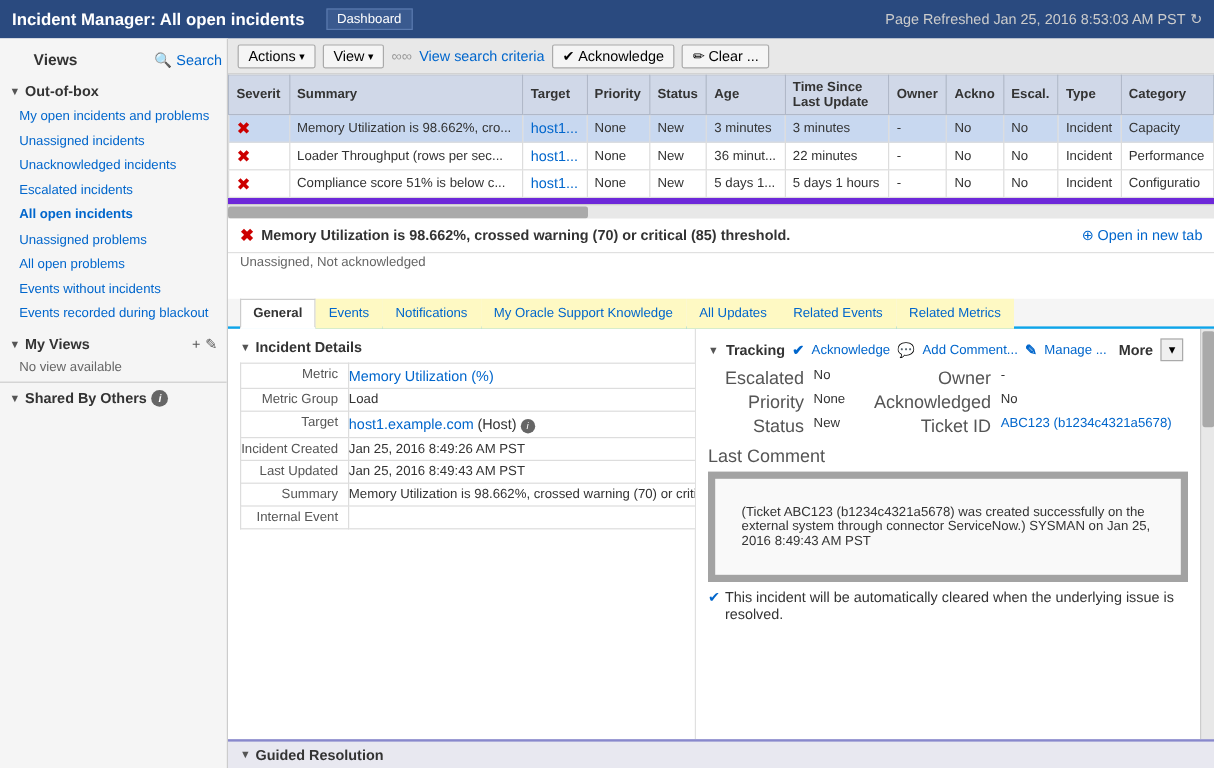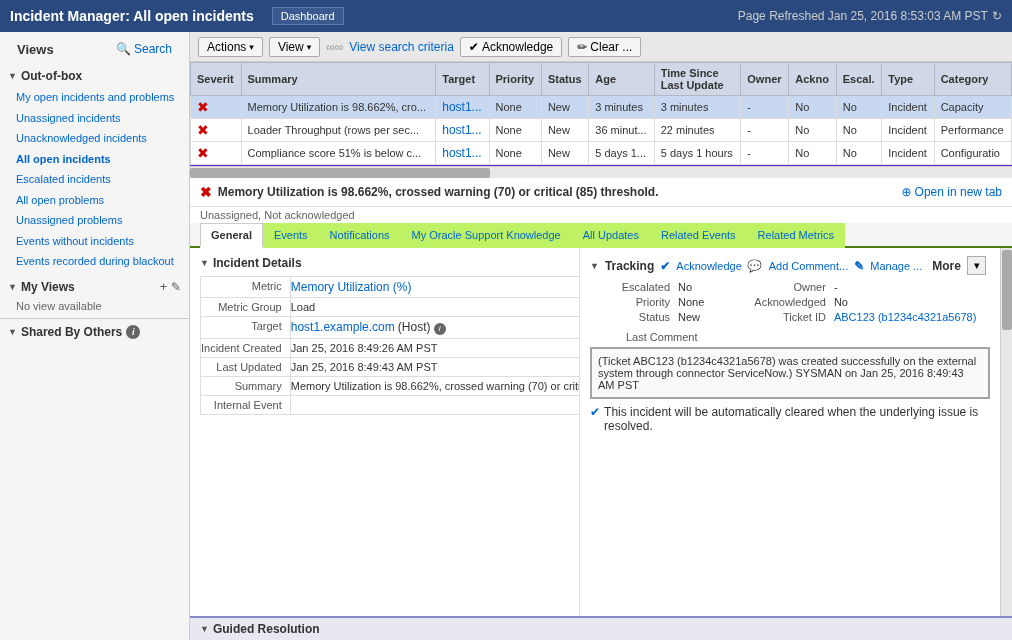--- a/index.html
+++ b/index.html
@@ -34,23 +34,24 @@
     .sidebar {
       width: 190px;
       min-width: 190px;
       background: #f5f5f5;
       border-right: 1px solid #ccc;
       overflow-y: auto;
       padding: 6px 0;
     }
     .sidebar-views-header {
       display: flex;
-      align-items: flex-start;
+      align-items: flex-end;
       justify-content: space-between;
-      padding: 4px 17px;
+      padding: 4px 4px;
+      margin-left: 24px;
     }
     .sidebar-views-title { font-size: 13px; font-weight: bold; color: #333; }
     .sidebar-search-btn {
       display: flex; align-items: center; gap: 3px;
       color: #0066cc; cursor: pointer; font-size: 11px;
       background: none; border: none;
     }
     .sidebar-section {
       margin-top: 4px;
     }
@@ -114,21 +115,21 @@
       display: flex; align-items: center; gap: 3px;
       background: none; border: none;
     }
     .toolbar-sep { color: #999; }
 
     
     .table-container {
       overflow: auto;
       flex-shrink: 0;
       max-height: 200px;
-      border-bottom: 1px solid #6d28d9;
+      border-bottom: 5px solid #6d28d9;
     }
     table { width: 100%; border-collapse: collapse; background: white; }
     thead tr { background: #d0d8e8; }
     th {
       padding: 4px 6px; border: 1px solid #b0b8c8;
       font-size: 11px; font-weight: bold; color: #333;
       white-space: nowrap; text-align: left;
     }
     td {
       padding: 3px 6px; border: 1px solid #ddd;
@@ -159,27 +160,27 @@
     }
     .detail-title {
       font-size: 14px; font-weight: bold; color: #333;
       display: flex; align-items: center; gap: 6px;
     }
     .detail-subtitle { font-size: 11px; color: #666; padding: 2px 10px; }
     .detail-open-link { color: #0066cc; cursor: pointer; font-size: 11px; display: flex; align-items: center; gap: 3px; }
 
     
     .detail-tabs {
-      display: flex; border-bottom: 2px solid #4d7c0f;
-      padding: 0 10px; background: #f5f5f5;
+      display: flex; border-bottom: 2px solid #0ea5e9;
+      padding: 0 10px; background: #f5f5f5; margin-top: 22px;
     }
     .tab {
       padding: 5px 10px; cursor: pointer; font-size: 11px; color: #0066cc;
       border: 1px solid transparent; border-bottom: none; margin-bottom: -2px;
-      background: #bef264;
+      background: #fef9c3;
     }
     .tab.active {
       background: white; border-color: #ccc; color: #333; font-weight: bold;
       border-bottom: 2px solid white;
     }
 
     
     .detail-body { flex: 1; overflow: hidden; display: flex; }
     .detail-left { flex: 1; overflow-y: auto; padding: 8px 10px; border-right: 1px solid #e0e0e0; }
     .detail-right { width: 420px; overflow-y: auto; padding: 8px 10px; }
@@ -205,26 +206,26 @@
       display: flex; align-items: center; gap: 6px;
       font-weight: bold; font-size: 12px; color: #333;
       margin-bottom: 6px;
     }
     .tracking-link { color: #0066cc; cursor: pointer; font-size: 11px; font-weight: normal; }
     .tracking-more-btn {
       background: #f0f0f0; border: 1px solid #aaa; padding: 2px 6px;
       cursor: pointer; font-size: 11px;
     }
     .tracking-grid { display: grid; grid-template-columns: 80px auto 100px auto; gap: 3px 8px; margin-bottom: 8px; }
-    .tracking-label { color: #555; font-size: 11px; text-align: right; }
+    .tracking-label { color: #555; font-size: 15px; text-align: right; }
     .tracking-value { color: #333; font-size: 11px; }
     .ticket-link { color: #0066cc; cursor: pointer; font-size: 11px; }
 
     
-    .last-comment { background: #f9f9f9; border: 2px solid #a3a3a3; padding: 6px; font-size: 11px; color: #333; margin-top: 4px; }
+    .last-comment { background: #f9f9f9; border: 6px solid #a3a3a3; padding: 22px; font-size: 11px; color: #333; margin-top: 4px; }
     .auto-clear { display: flex; align-items: flex-start; gap: 4px; margin-top: 6px; font-size: 11px; color: #333; }
     .check-icon { color: #0066cc; }
 
     
     .guided-header {
       background: #e8e8f0; border-top: 2px solid #8888cc;
       padding: 4px 10px; display: flex; align-items: center; gap: 4px;
       font-weight: bold; font-size: 12px; color: #333;
     }
 
@@ -274,24 +275,24 @@
     </div>
 
     <div class="sidebar-section">
       <div class="sidebar-section-header">
         <span class="triangle">▼</span>
         <span>Out-of-box</span>
       </div>
       <div class="sidebar-item">My open incidents and problems</div>
       <div class="sidebar-item">Unassigned incidents</div>
       <div class="sidebar-item">Unacknowledged incidents</div>
+      <div class="sidebar-item">Escalated incidents</div>
       <div class="sidebar-item bold">All open incidents</div>
-      <div class="sidebar-item">Escalated incidents</div>
+      <div class="sidebar-item">Unassigned problems</div>
       <div class="sidebar-item">All open problems</div>
-      <div class="sidebar-item">Unassigned problems</div>
       <div class="sidebar-item">Events without incidents</div>
       <div class="sidebar-item">Events recorded during blackout</div>
     </div>
 
     <div class="sidebar-my-views">
       <div style="display:flex; align-items:center; gap:4px;">
         <span class="triangle">▼</span>
         <span>My Views</span>
       </div>
       <div class="my-views-icons">
@@ -498,21 +499,21 @@
             <span class="tracking-label">Acknowledged</span>
             <span class="tracking-value">No</span>
 
             <span class="tracking-label">Status</span>
             <span class="tracking-value">New</span>
             <span class="tracking-label">Ticket ID</span>
             <span class="ticket-link">ABC123 (b1234c4321a5678)</span>
           </div>
 
           <div style="display:flex; gap:4px; margin-bottom:4px;">
-            <span class="tracking-label" style="white-space:nowrap;margin-left:36px;">Last Comment</span>
+            <span class="tracking-label" style="white-space:nowrap;">Last Comment</span>
           </div>
           <div class="last-comment">(Ticket ABC123 (b1234c4321a5678) was created successfully on the external system through connector ServiceNow.) SYSMAN on Jan 25, 2016 8:49:43 AM PST</div>
 
           <div class="auto-clear">
             <span class="check-icon">✔</span>
             <span>This incident will be automatically cleared when the underlying issue is resolved.</span>
           </div>
         </div>
 
         <div class="vert-scroll-track">

